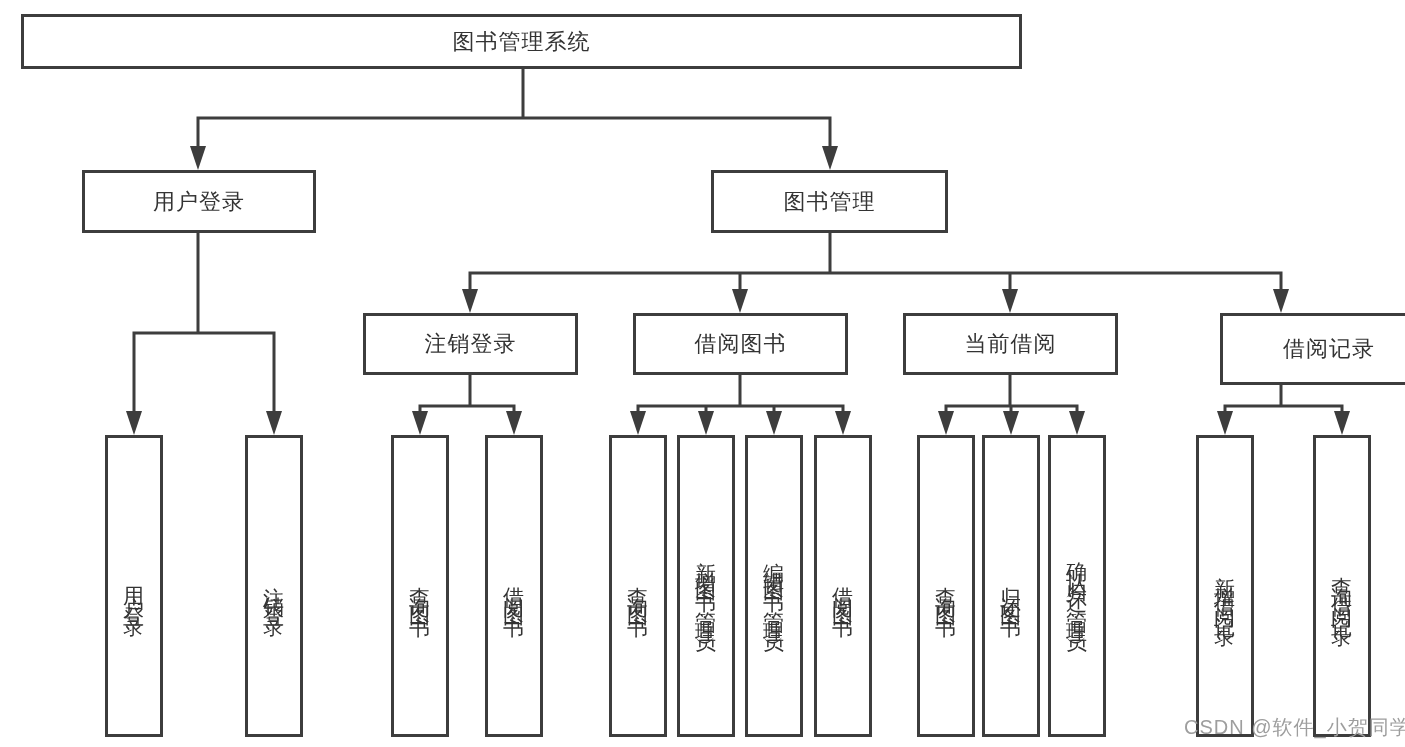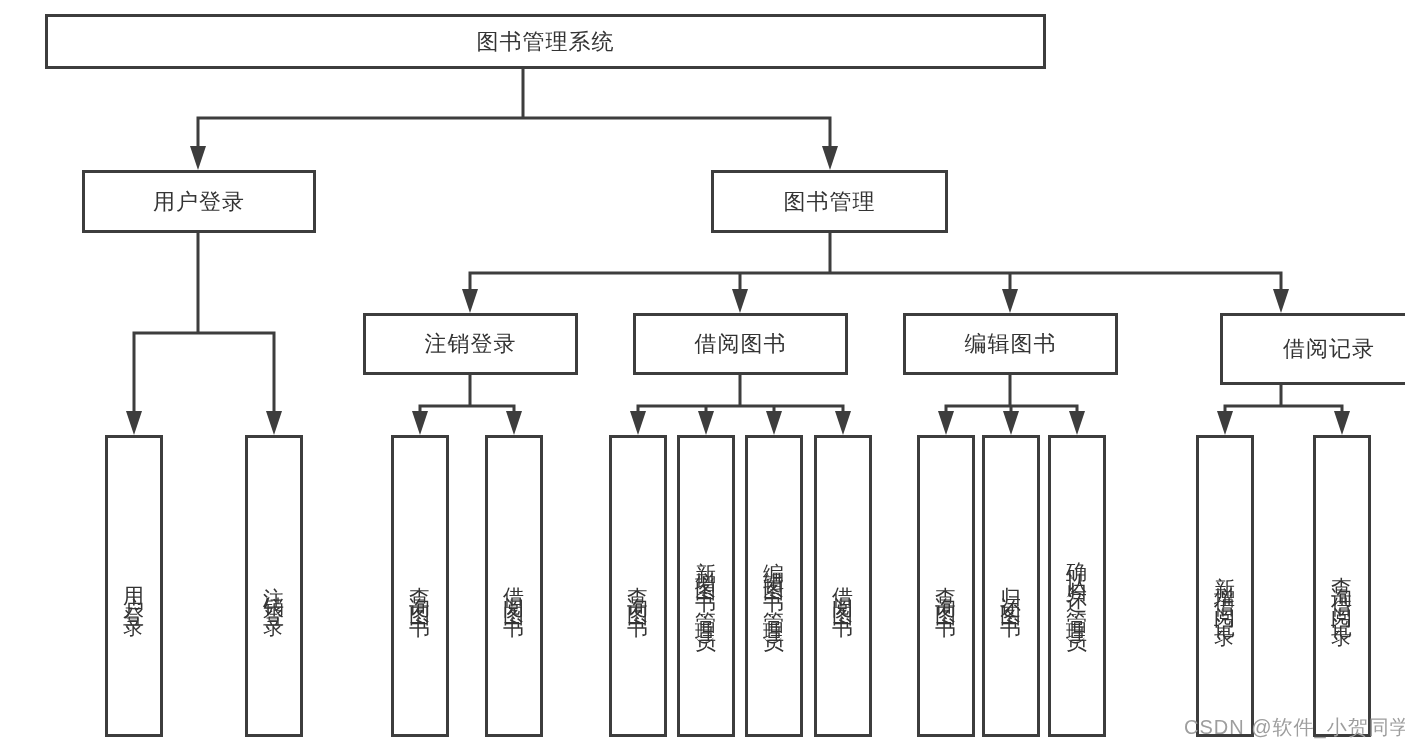--- a/index.html
+++ b/index.html
@@ -110,39 +110,39 @@
       <polygon points="766,411 782,411 774,435"></polygon>
       <polygon points="835,411 851,411 843,435"></polygon>
       <polygon points="938,411 954,411 946,435"></polygon>
       <polygon points="1003,411 1019,411 1011,435"></polygon>
       <polygon points="1069,411 1085,411 1077,435"></polygon>
       <polygon points="1217,411 1233,411 1225,435"></polygon>
       <polygon points="1334,411 1350,411 1342,435"></polygon>
     </g>
   </svg>
 
-  <div class="node" style="left:21px; top:14px; width:1001px; height:55px;margin-left:24px;">
+  <div class="node" style="left:21px; top:14px; width:1001px; height:55px;">
     <span>图书管理系统</span>
   </div>
 
   <div class="node" style="left:82px; top:170px; width:234px; height:63px;">
     <span>用户登录</span>
   </div>
   <div class="node" style="left:711px; top:170px; width:237px; height:63px;text-align:center;">
     <span>图书管理</span>
   </div>
 
   <div class="node" style="left:363px; top:313px; width:215px; height:62px;">
     <span>注销登录</span>
   </div>
   <div class="node" style="left:633px; top:313px; width:215px; height:62px;">
     <span>借阅图书</span>
   </div>
   <div class="node" style="left:903px; top:313px; width:215px; height:62px;">
-    <span>编辑图书</span>
+    <span>当前借阅</span>
   </div>
   <div class="node" style="left:1172px; top:313px; width:218px; height:72px;margin-left:48px;">
     <span>借阅记录</span>
   </div>
 
   <div class="node leaf" style="left:105px; top:435px; width:58px; height:302px;">
     <span>用户登录</span>
   </div>
   <div class="node leaf" style="left:245px; top:435px; width:58px; height:302px;">
     <span>注销登录</span>

